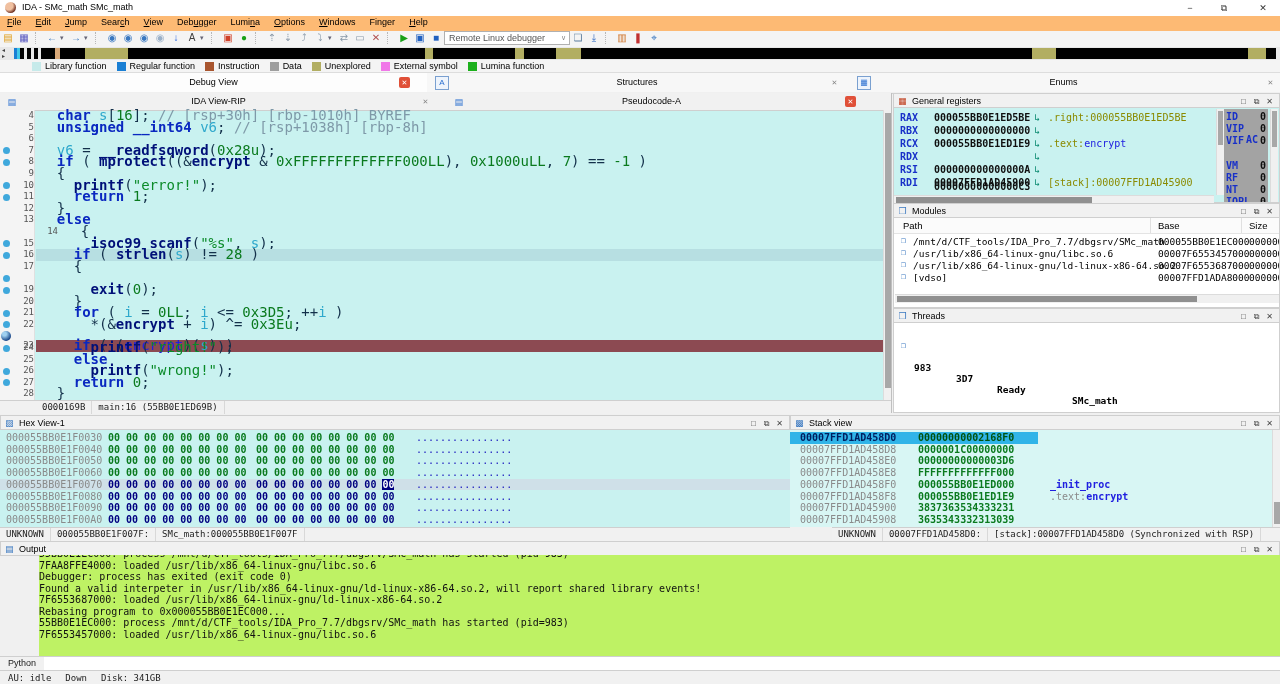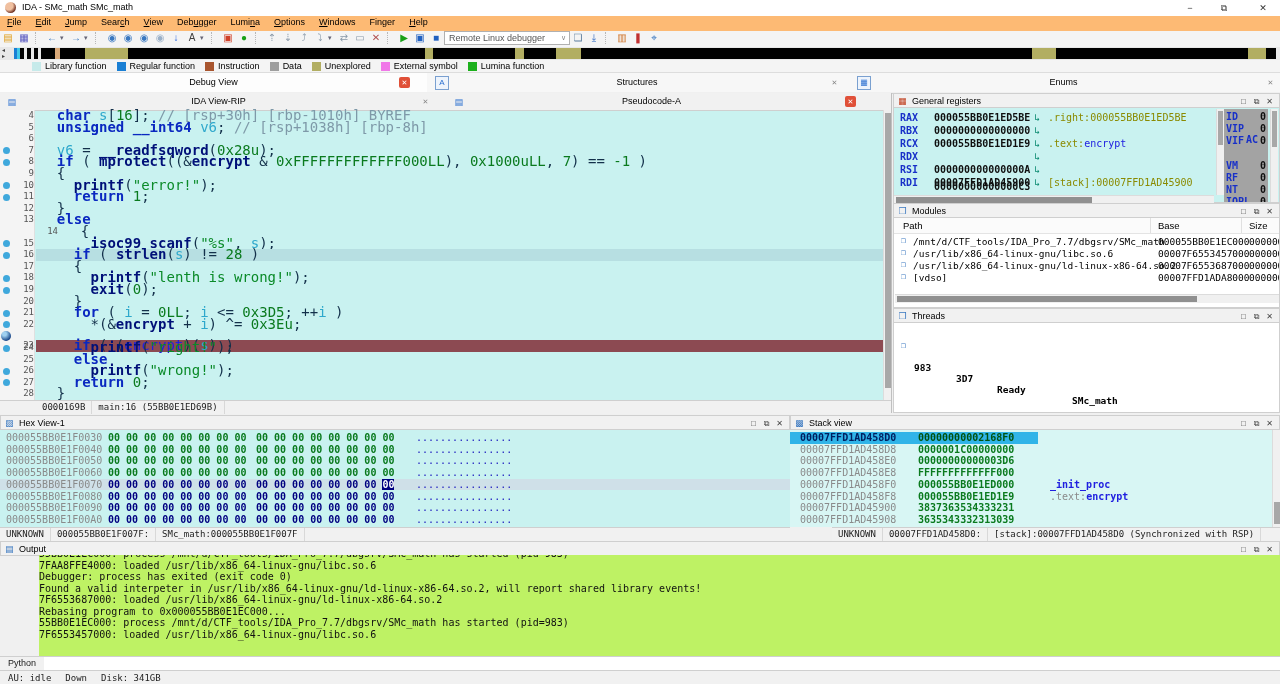--- a/index.html
+++ b/index.html
@@ -193,21 +193,20 @@
         <div class="code-line " style="top: 46.4px;"><span class="lnum">8</span><div class="txt"><span class="tk-p">  </span><span class="tk-k">if</span><span class="tk-p"> ( </span><span class="tk-f">mprotect</span><span class="tk-p">((&amp;</span><span class="tk-f">encrypt</span><span class="tk-p"> &amp; </span><span class="tk-n">0xFFFFFFFFFFFFF000LL</span><span class="tk-p">), </span><span class="tk-n">0x1000uLL</span><span class="tk-p">, </span><span class="tk-n">7</span><span class="tk-p">) == </span><span class="tk-n">-1</span><span class="tk-p"> )</span></div></div>
         <div class="code-line " style="top: 58px;"><span class="lnum">9</span><div class="txt"><span class="tk-p">  {</span></div></div>
         <div class="code-line " style="top: 69.6px;"><span class="lnum">10</span><div class="txt"><span class="tk-p">    </span><span class="tk-f">printf</span><span class="tk-p">(</span><span class="tk-s">"error!"</span><span class="tk-p">);</span></div></div>
         <div class="code-line " style="top: 81.2px;"><span class="lnum">11</span><div class="txt"><span class="tk-p">    </span><span class="tk-k">return</span><span class="tk-p"> </span><span class="tk-n">1</span><span class="tk-p">;</span></div></div>
         <div class="code-line " style="top: 92.8px;"><span class="lnum">12</span><div class="txt"><span class="tk-p">  }</span></div></div>
         <div class="code-line " style="top: 104.4px;"><span class="lnum">13</span><div class="txt"><span class="tk-p">  </span><span class="tk-k">else</span></div></div>
         <div class="code-line " style="top: 116px; margin-left: 24px;"><span class="lnum">14</span><div class="txt"><span class="tk-p">  {</span></div></div>
         <div class="code-line " style="top: 127.6px;"><span class="lnum">15</span><div class="txt"><span class="tk-p">    </span><span class="tk-f">__isoc99_scanf</span><span class="tk-p">(</span><span class="tk-s">"%s"</span><span class="tk-p">, </span><span class="tk-v">s</span><span class="tk-p">);</span></div></div>
         <div class="code-line sel" style="top: 139.2px;"><div class="bg"></div><span class="lnum">16</span><div class="txt"><span class="tk-p">    </span><span class="tk-k">if</span><span class="tk-p"> ( </span><span class="tk-f">strlen</span><span class="tk-p">(</span><span class="tk-v">s</span><span class="tk-p">) != </span><span class="tk-n">28</span><span class="tk-p"> )</span></div></div>
         <div class="code-line " style="top: 150.8px;"><span class="lnum">17</span><div class="txt"><span class="tk-p">    {</span></div></div>
-        <div class="code-line " style="top: 162.4px;"><span class="lnum">18</span><div class="txt"><span class="tk-p">      </span><span class="tk-f">printf</span><span class="tk-p">(</span><span class="tk-s">"lenth is wrong!"</span><span class="tk-p">);</span></div></div>
         <div class="code-line " style="top: 174px; padding-left: 32px;"><span class="lnum">19</span><div class="txt"><span class="tk-p">      </span><span class="tk-f">exit</span><span class="tk-p">(</span><span class="tk-n">0</span><span class="tk-p">);</span></div></div>
         <div class="code-line " style="top: 185.6px;"><span class="lnum">20</span><div class="txt"><span class="tk-p">    }</span></div></div>
         <div class="code-line " style="top: 197.2px;"><span class="lnum">21</span><div class="txt"><span class="tk-p">    </span><span class="tk-k">for</span><span class="tk-p"> ( </span><span class="tk-v">i</span><span class="tk-p"> = </span><span class="tk-n">0LL</span><span class="tk-p">; </span><span class="tk-v">i</span><span class="tk-p"> &lt;= </span><span class="tk-n">0x3D5</span><span class="tk-p">; ++</span><span class="tk-v">i</span><span class="tk-p"> )</span></div></div>
         <div class="code-line " style="top: 208.8px;"><span class="lnum">22</span><div class="txt"><span class="tk-p">      *(&amp;</span><span class="tk-f">encrypt</span><span class="tk-p"> + </span><span class="tk-v">i</span><span class="tk-p">) ^= </span><span class="tk-n">0x3Eu</span><span class="tk-p">;</span></div></div>
         <div class="code-line bpline" style="top: 230px; padding-left: 32px;"><div class="bg"></div><span class="lnum">23</span><div class="txt"><span class="tk-p">    </span><span class="tk-k">if</span><span class="tk-p"> ( (</span><span class="tk-g">encrypt</span><span class="tk-p">)(</span><span class="tk-v">s</span><span class="tk-p">) )</span></div></div>
         <div class="code-line " style="top: 232px;"><span class="lnum">24</span><div class="txt"><span class="tk-p">      </span><span class="tk-f">printf</span><span class="tk-p">(</span><span class="tk-s">"right!"</span><span class="tk-p">);</span></div></div>
         <div class="code-line " style="top: 243.6px;"><span class="lnum">25</span><div class="txt"><span class="tk-p">    </span><span class="tk-k">else</span></div></div>
         <div class="code-line " style="top: 255.2px;"><span class="lnum">26</span><div class="txt"><span class="tk-p">      </span><span class="tk-f">printf</span><span class="tk-p">(</span><span class="tk-s">"wrong!"</span><span class="tk-p">);</span></div></div>
         <div class="code-line " style="top: 266.8px;"><span class="lnum">27</span><div class="txt"><span class="tk-p">    </span><span class="tk-k">return</span><span class="tk-p"> </span><span class="tk-n">0</span><span class="tk-p">;</span></div></div>
         <div class="code-line " style="top: 278.4px;"><span class="lnum">28</span><div class="txt"><span class="tk-p">  }</span></div></div>

